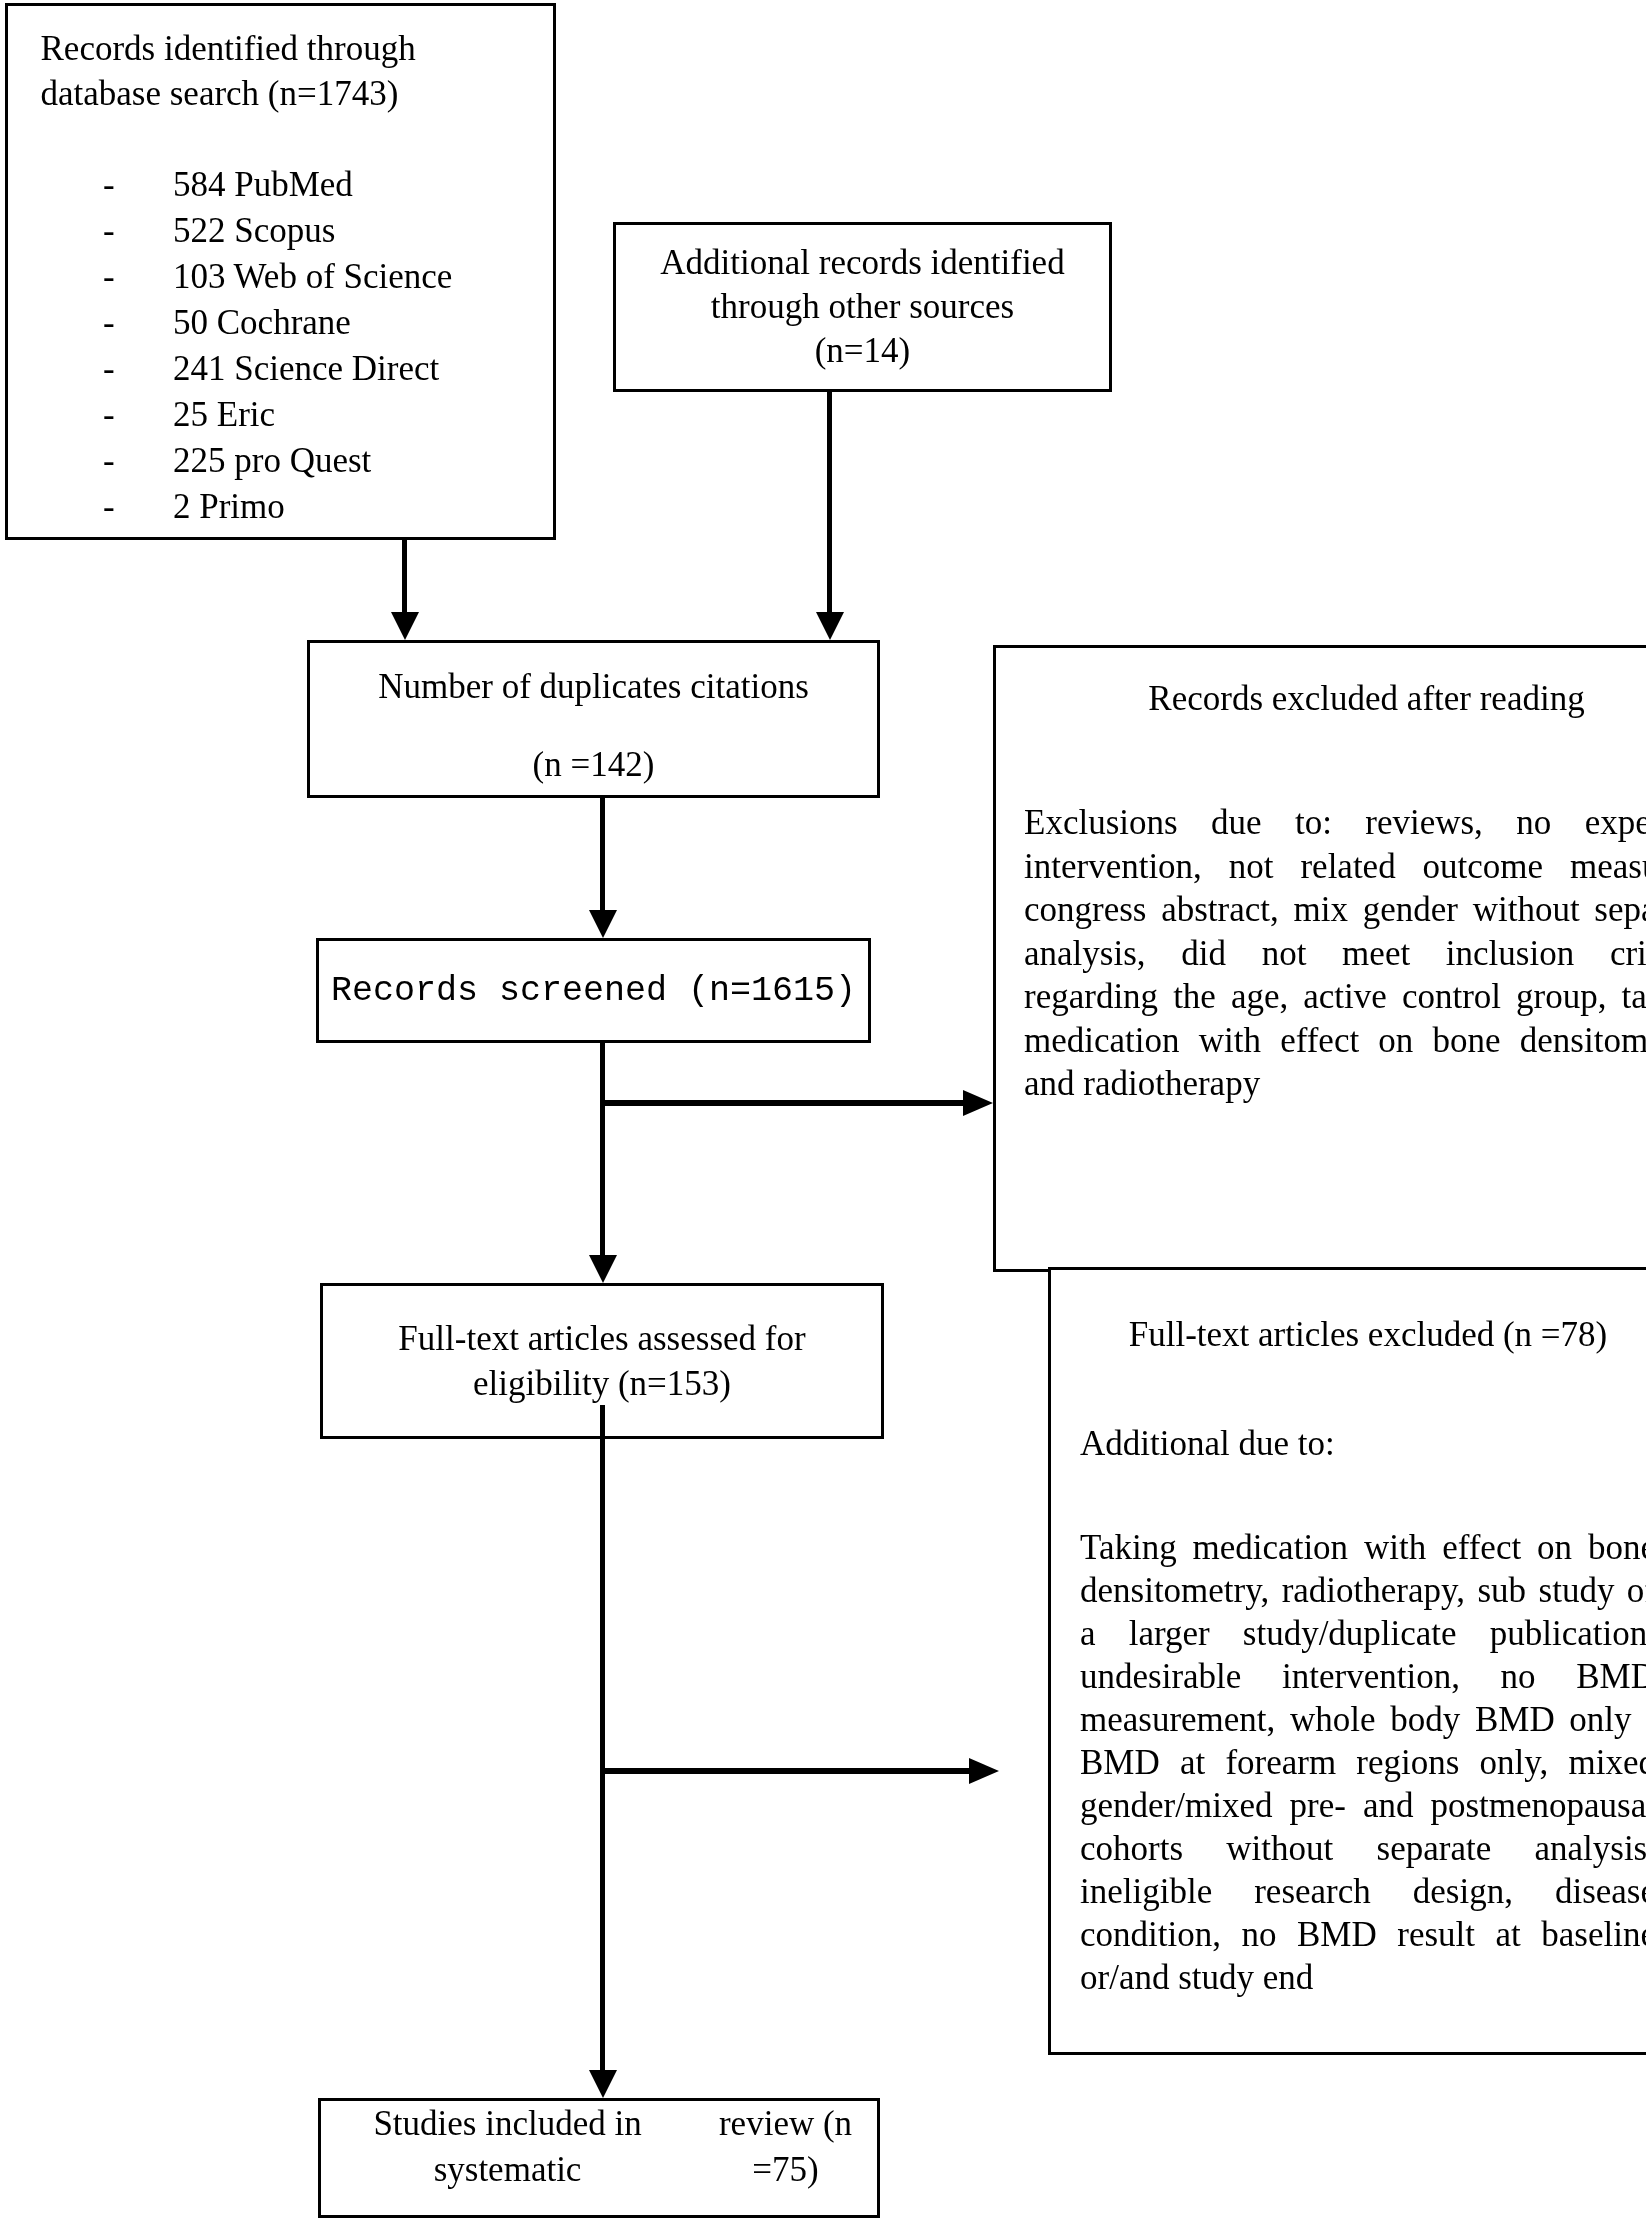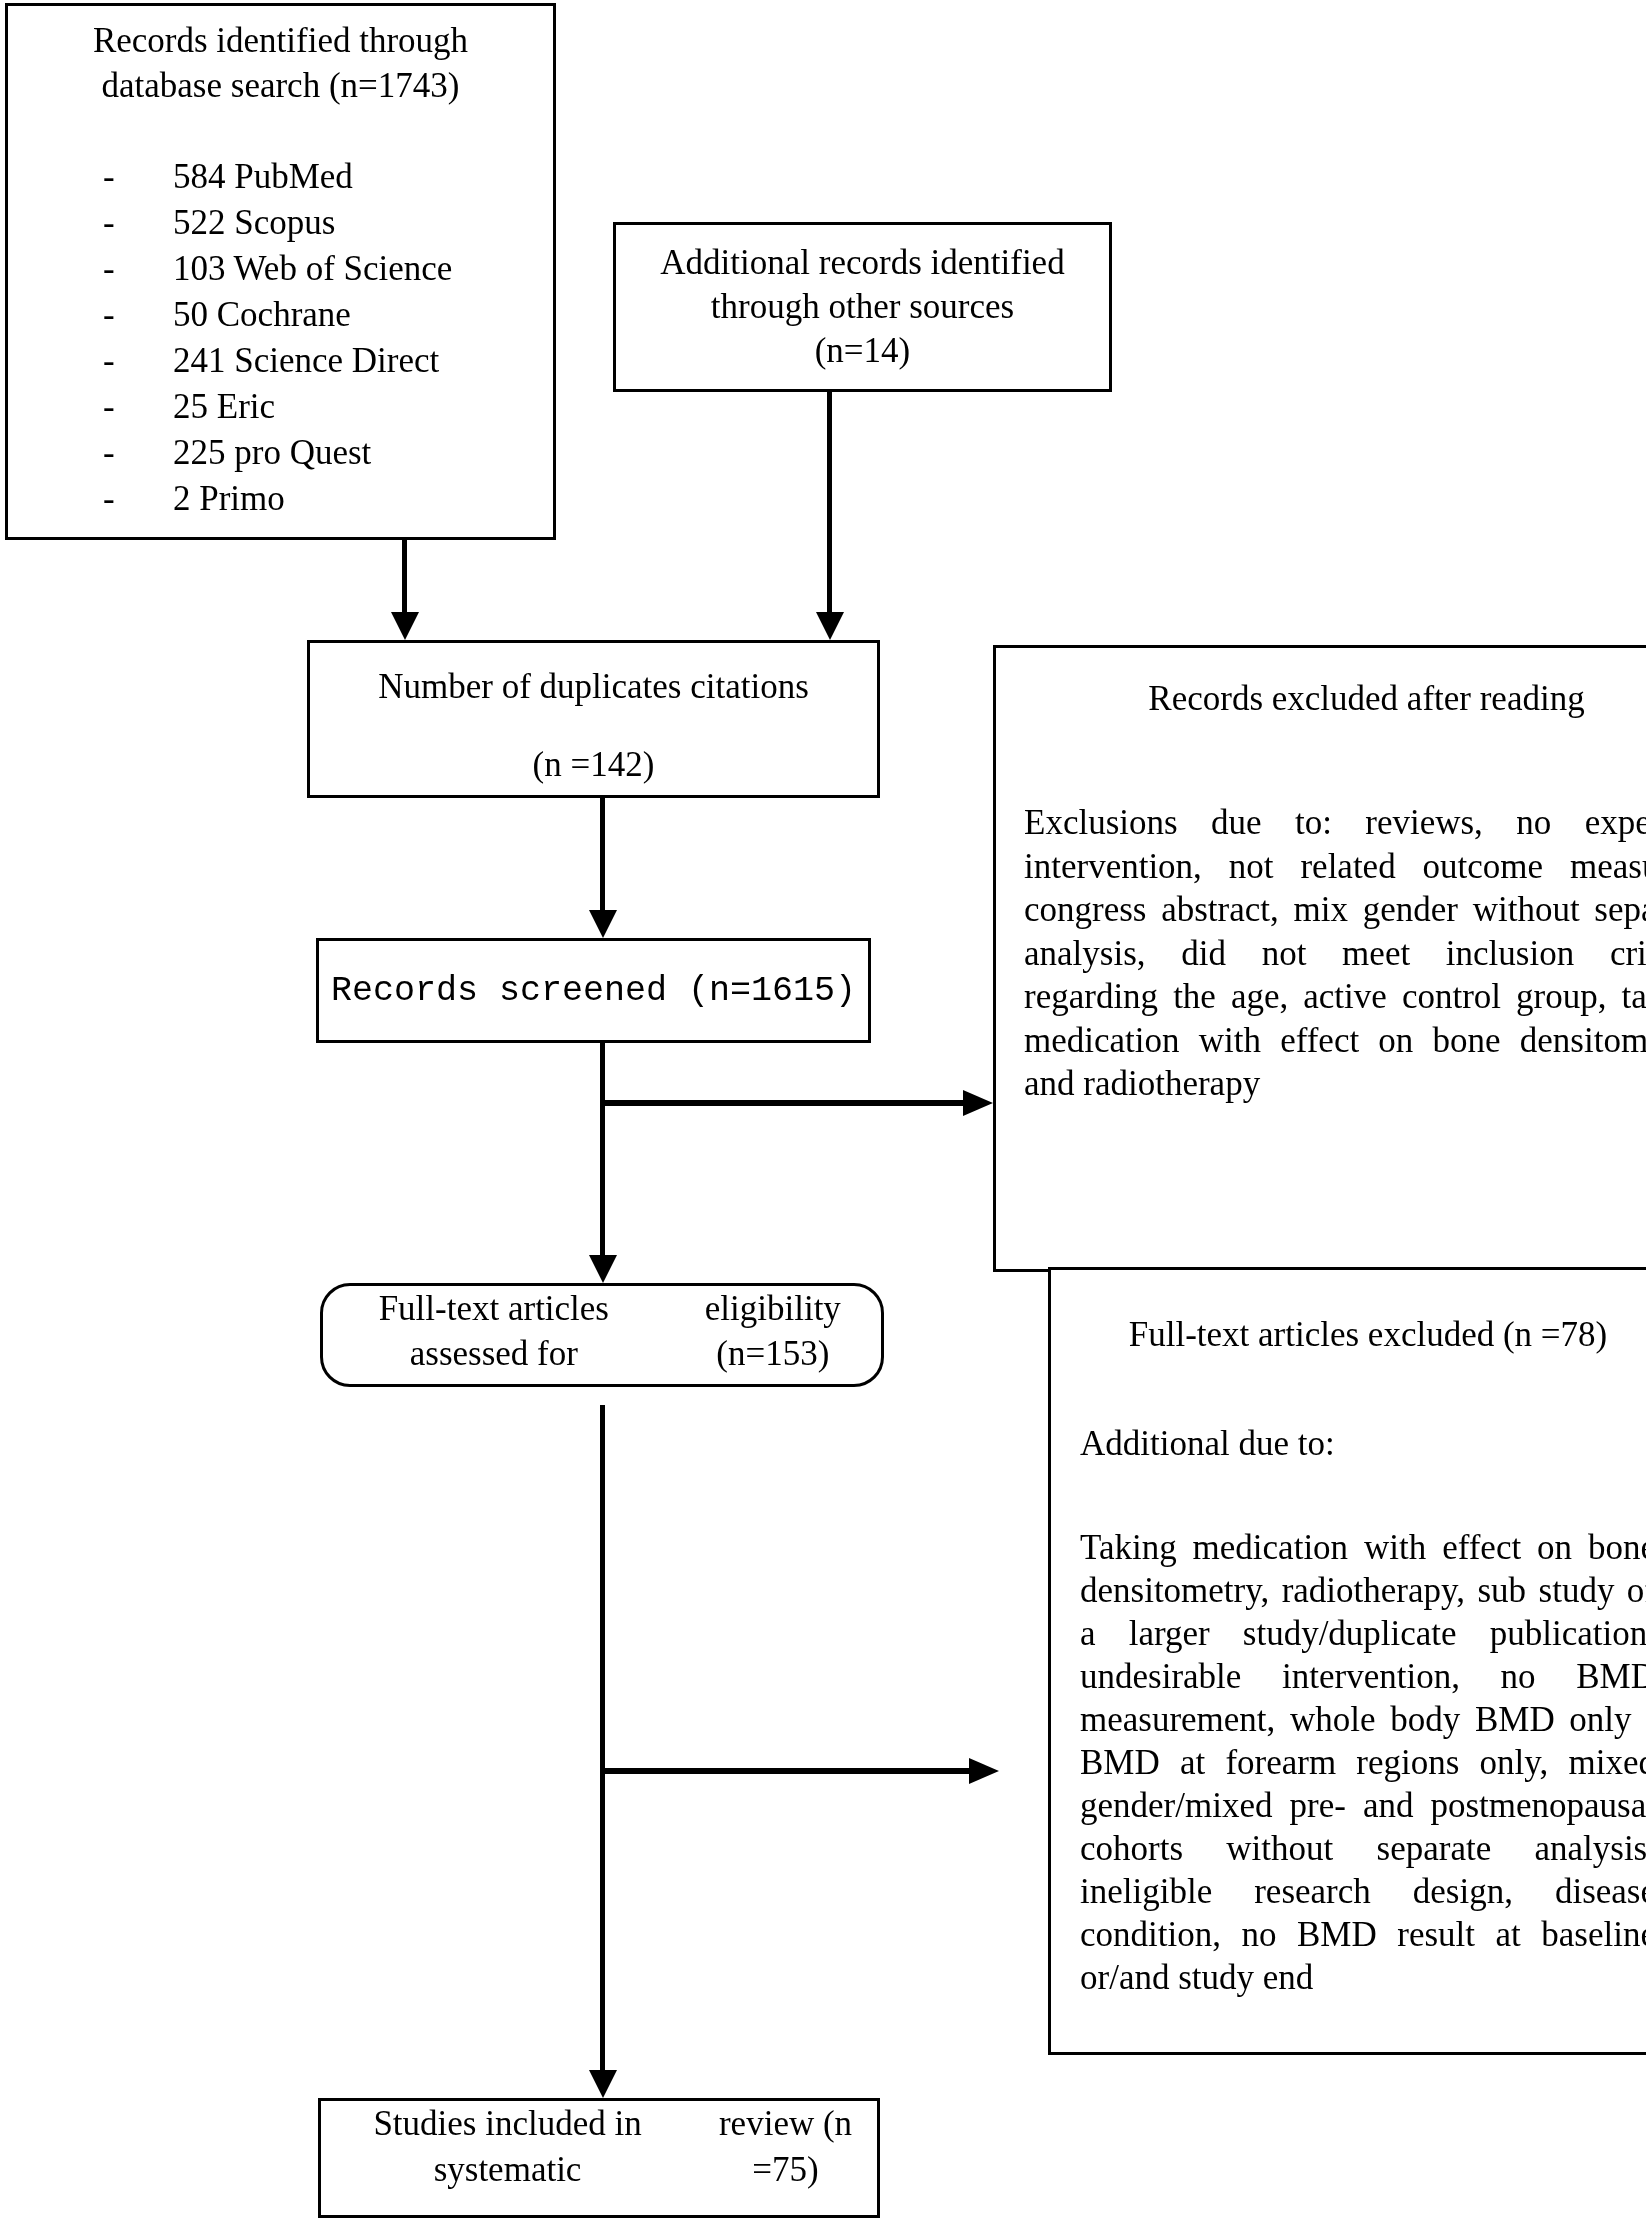--- a/index.html
+++ b/index.html
@@ -27,41 +27,41 @@
     border-top:28px solid #000;
   }
   .arrow-right{
     position:absolute;width:0;height:0;
     border-top:13px solid transparent;
     border-bottom:13px solid transparent;
     border-left:30px solid #000;
   }
   
   #box-identification{left:5px;top:3px;width:551px;height:537px;}
-  #box-identification .title{margin:12px auto 0;max-width:480px;text-align:center;line-height:45px;}
+  #box-identification .title{margin:20px auto 0;max-width:480px;line-height:45px;}
   #box-identification .list{margin-top:46px;}
   .list-row{display:flex;padding-left:95px;line-height:46px;}
   .list-row .bullet{width:70px;}
   
   #box-additional{left:613px;top:222px;width:499px;height:170px;
     display:flex;flex-direction:column;justify-content:center;text-align:center;}
   
   #box-duplicates{left:307px;top:640px;width:573px;height:158px;text-align:center;}
   #box-duplicates .l1{margin-top:22px;}
   #box-duplicates .l2{margin-top:34px;}
   
   #box-screened{left:316px;top:938px;width:555px;height:105px;
     display:flex;align-items:center;justify-content:center;font-family:Liberation Mono, monospace;}
   
   #box-excluded-abstracts{left:993px;top:645px;width:747px;height:627px;padding:28px 28px 0;}
   #box-excluded-abstracts .title{text-align:center;line-height:45px;}
   #box-excluded-abstracts .body{margin-top:80px;text-align:justify;text-justify:inter-word;line-height:43.5px;}
   
-  #box-fulltext-assessed{left:320px;top:1283px;width:564px;height:104px;
-    display:flex;flex-direction:row;justify-content:center;text-align:center;line-height:45px;border-radius:30px;}
+  #box-fulltext-assessed{left:320px;top:1283px;width:564px;height:156px;
+    display:flex;flex-direction:column;justify-content:center;text-align:center;line-height:45px;}
   
   #box-fulltext-excluded{left:1000px;top:1267px;width:640px;height:788px;padding:42px 29px 0;margin-left:48px;}
   #box-fulltext-excluded .title{text-align:center;line-height:45px;}
   #box-fulltext-excluded .subtitle{margin-top:65px;line-height:44px;}
   #box-fulltext-excluded .body{margin-top:60px;text-align:justify;text-justify:inter-word;line-height:43px;}
   
   #box-included{left:318px;top:2098px;width:562px;height:120px;
     display:flex;flex-direction:row;justify-content:center;text-align:center;line-height:46px;}
 </style>
 </head>

